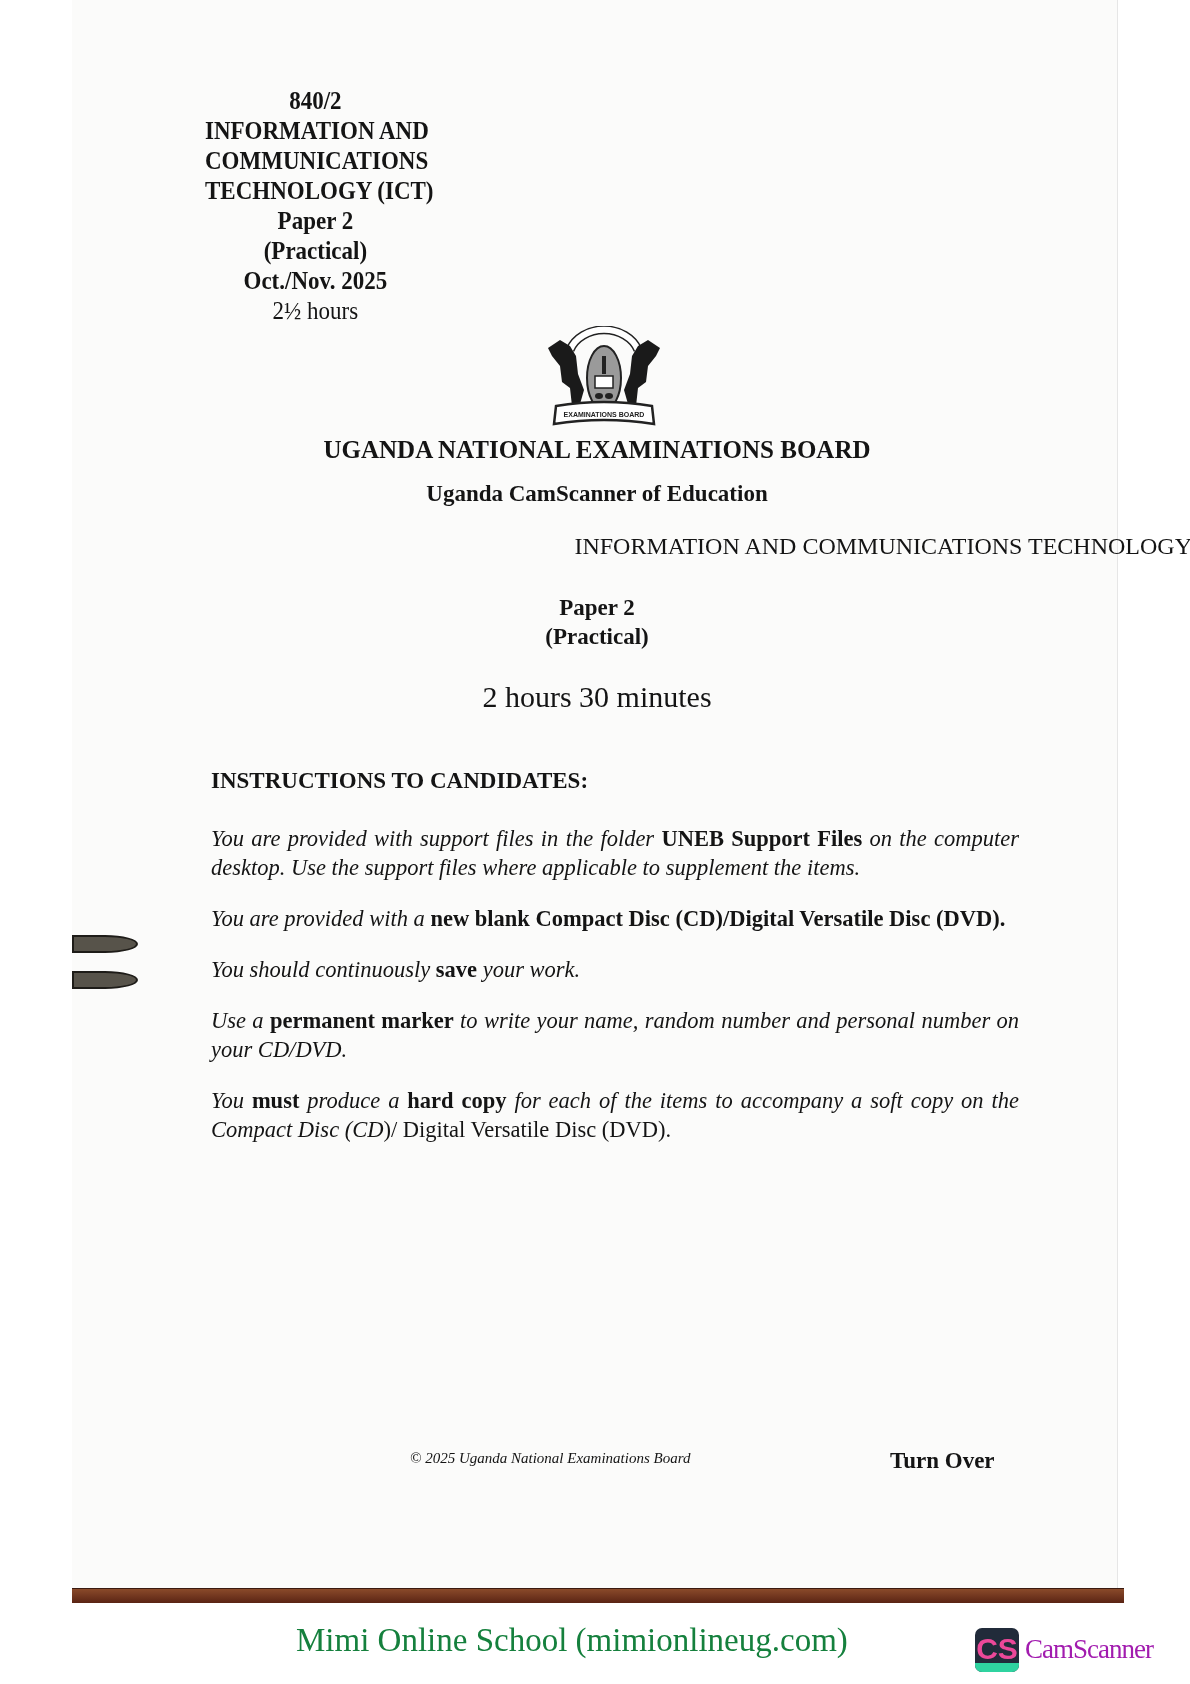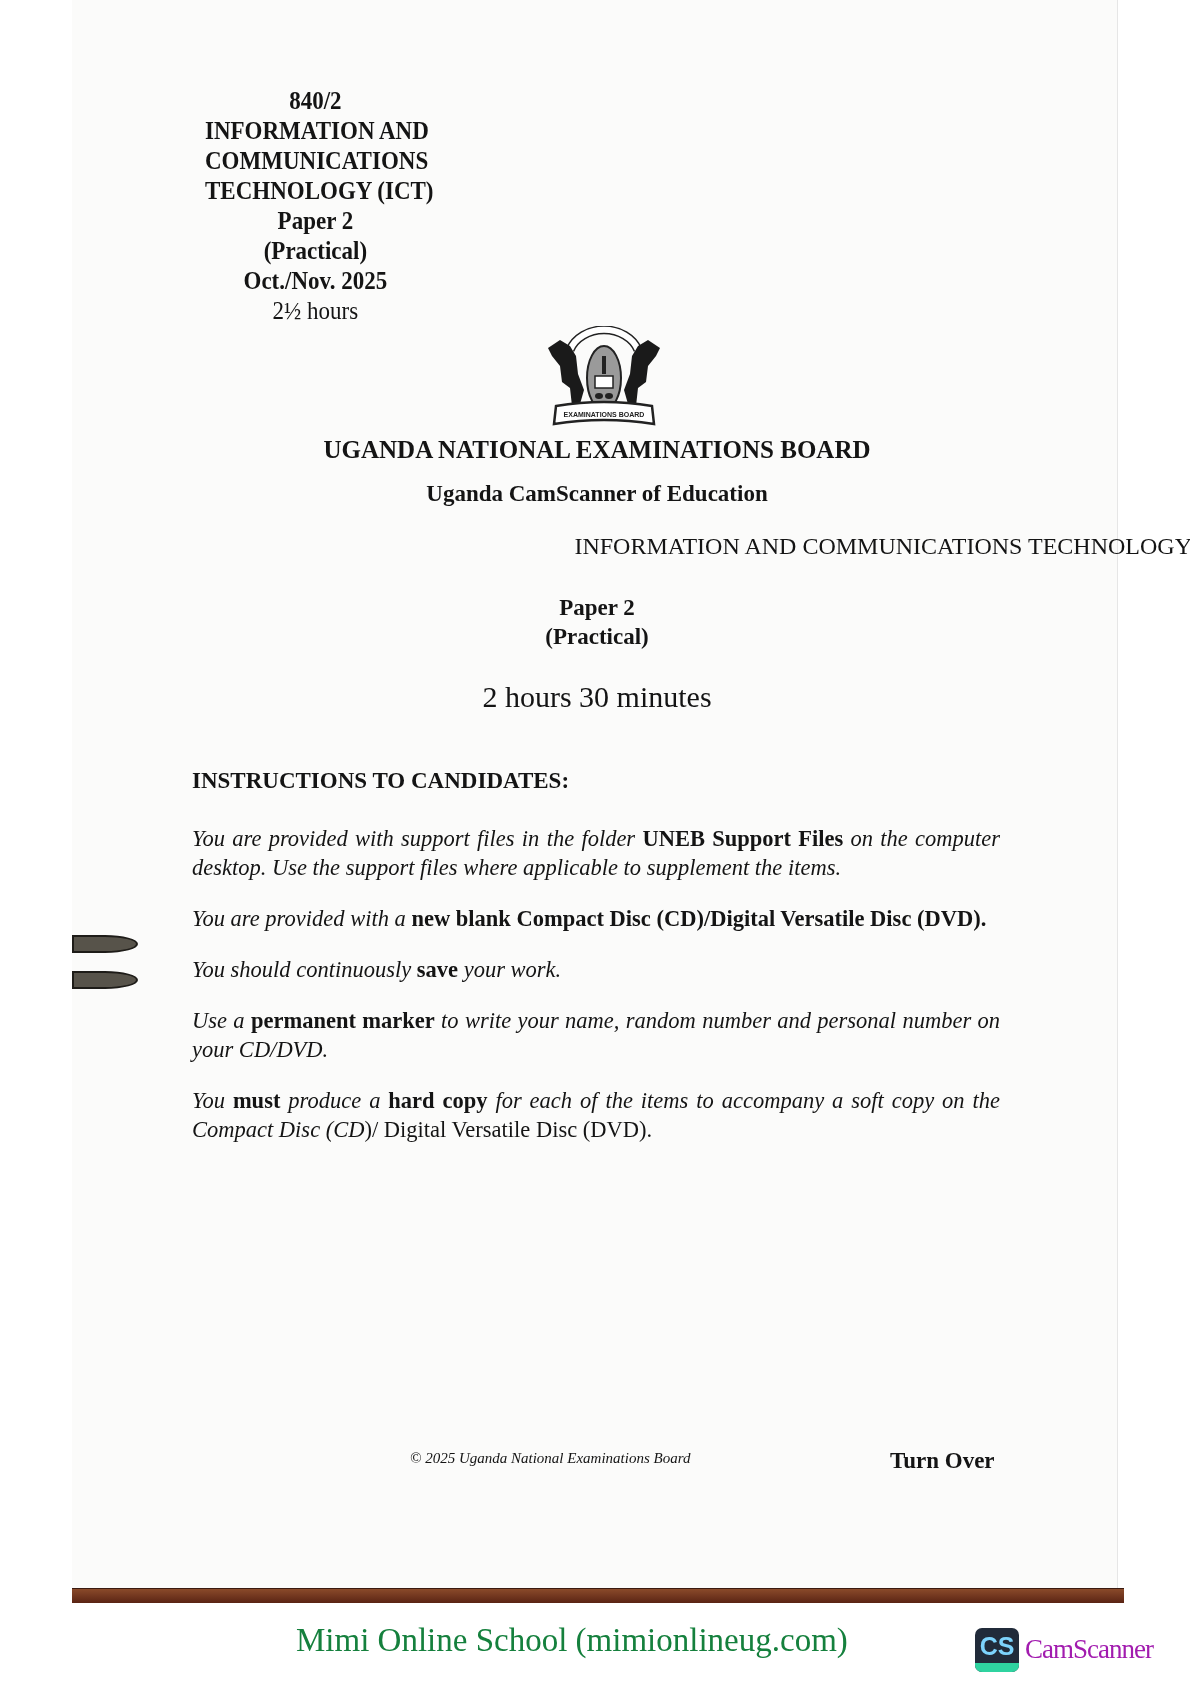--- a/index.html
+++ b/index.html
@@ -24,21 +24,21 @@
   .logo {
     position:absolute; left:540px; top:326px; width:128px; height:104px;
   }
   .center { position:absolute; left:2px; width:1190px; text-align:center; }
   .board { top:436px; font-size:25px; font-weight:bold; }
   .cert  { top:481px; font-size:23px; font-weight:bold; }
   .subject { top:533px; font-size:24px;text-align:right; }
   .paper { top:593px; font-size:23px; font-weight:bold; line-height:29px; }
   .duration { top:680px; font-size:30px; }
   .instructions {
-    position:absolute; left:192px; top:768px; width:808px;
+    position:absolute; left:211px; top:768px; width:808px;
     font-size:22.5px;
   }
   .instr-title { font-weight:bold; font-size:23px; margin-bottom:30px; }
   .instr p {
     margin:0 0 22px 0; font-style:italic; line-height:29px;
     text-align:justify;
   }
   .instr p .n { font-style:normal; font-weight:bold; }
   .instr p .r { font-style:normal; }
   .footer-copy {
@@ -59,21 +59,21 @@
   }
   .watermark {
     position:absolute; left:296px; top:1622px; font-size:33px; color:#15803d;
   }
   .cs-logo {
     position:absolute; left:975px; top:1628px; width:44px; height:44px;
     border-radius:7px; overflow:hidden; background:#212b3a;
   }
   .cs-logo .cs-txt {
     position:absolute; left:0; top:4px; width:44px; text-align:center;
-    color:#7dd3fc; font-family:"Liberation Sans", sans-serif; font-weight:bold; font-size:25px;
+    color:#ec4899; font-family:"Liberation Sans", sans-serif; font-weight:bold; font-size:30px;
   }
   .cs-logo .cs-band {
     position:absolute; left:0; bottom:0; width:44px; height:9px; background:#2fd3a0;
   }
   .cs-name {
     position:absolute; left:1025px; top:1634px; font-size:27px; color:#a21caf;
     letter-spacing:-1px;
   }
 </style>
 </head>

